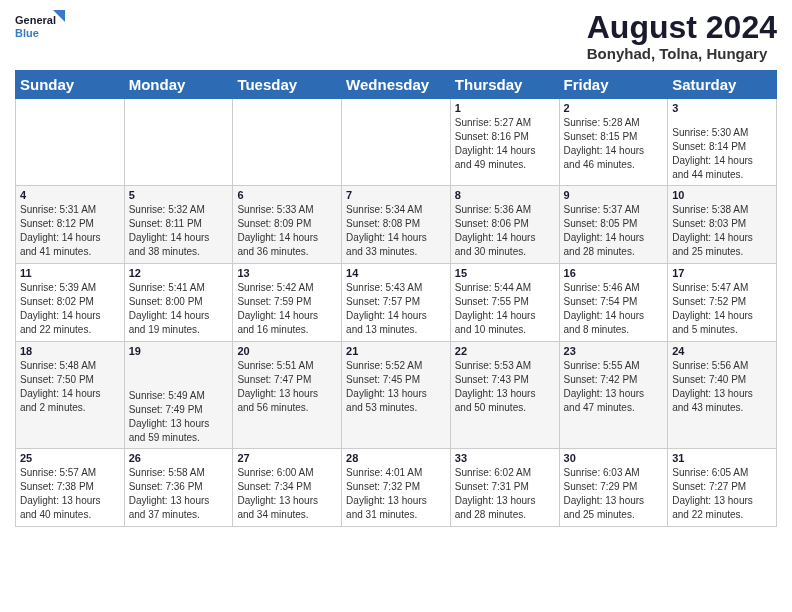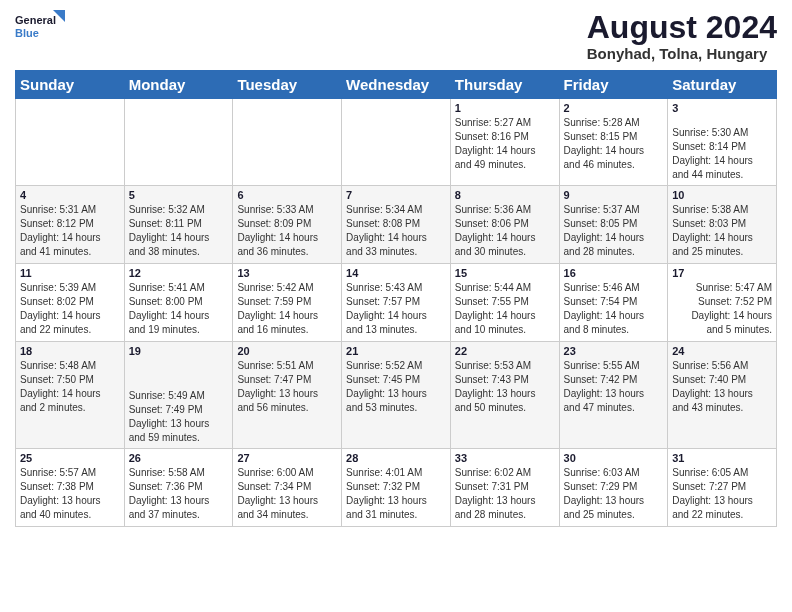--- a/index.html
+++ b/index.html
@@ -229,21 +229,21 @@
           </td>
           <td>
             <span class="day-num">16</span>
             <div class="day-info" style="white-space: pre-line;">Sunrise: 5:46 AM
 Sunset: 7:54 PM
 Daylight: 14 hours
 and 8 minutes.</div>
           </td>
           <td>
             <span class="day-num">17</span>
-            <div class="day-info" style="white-space: pre-line; text-align: right;">Sunrise: 5:47 AM
+            <div class="day-info" style="white-space: pre-line;">Sunrise: 5:47 AM
 Sunset: 7:52 PM
 Daylight: 14 hours
 and 5 minutes.</div>
           </td>
         </tr>
         <tr>
           <td>
             <span class="day-num">18</span>
             <div class="day-info" style="white-space: pre-line;">Sunrise: 5:48 AM
 Sunset: 7:50 PM

